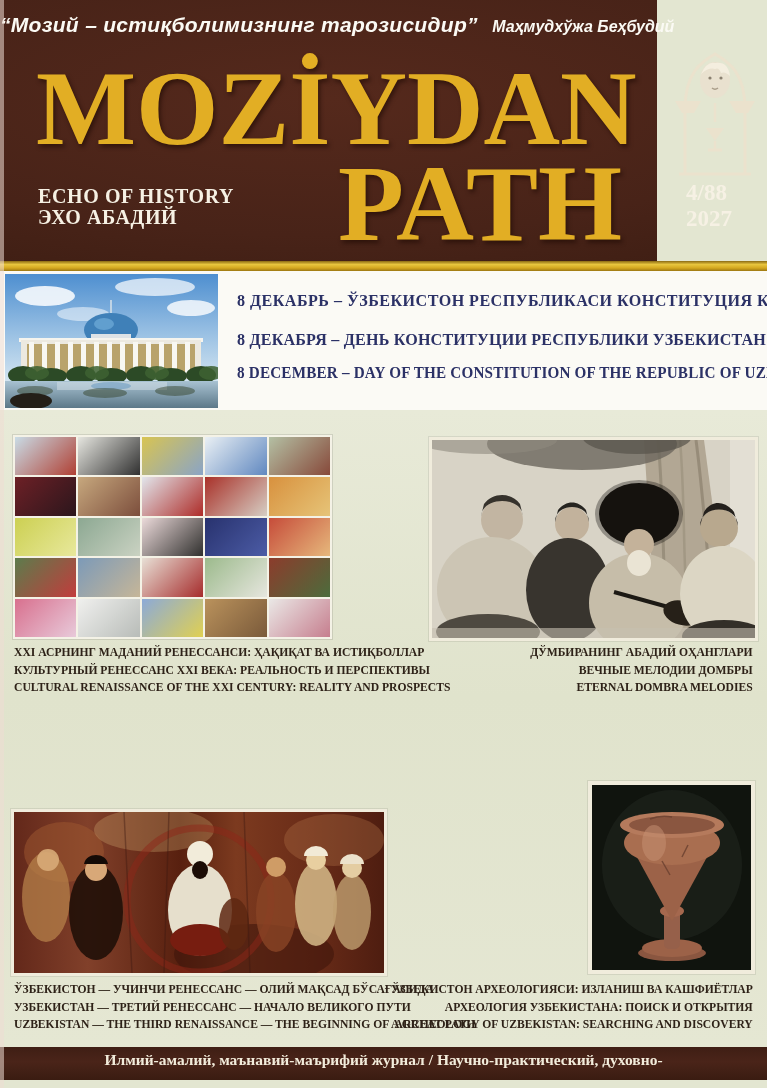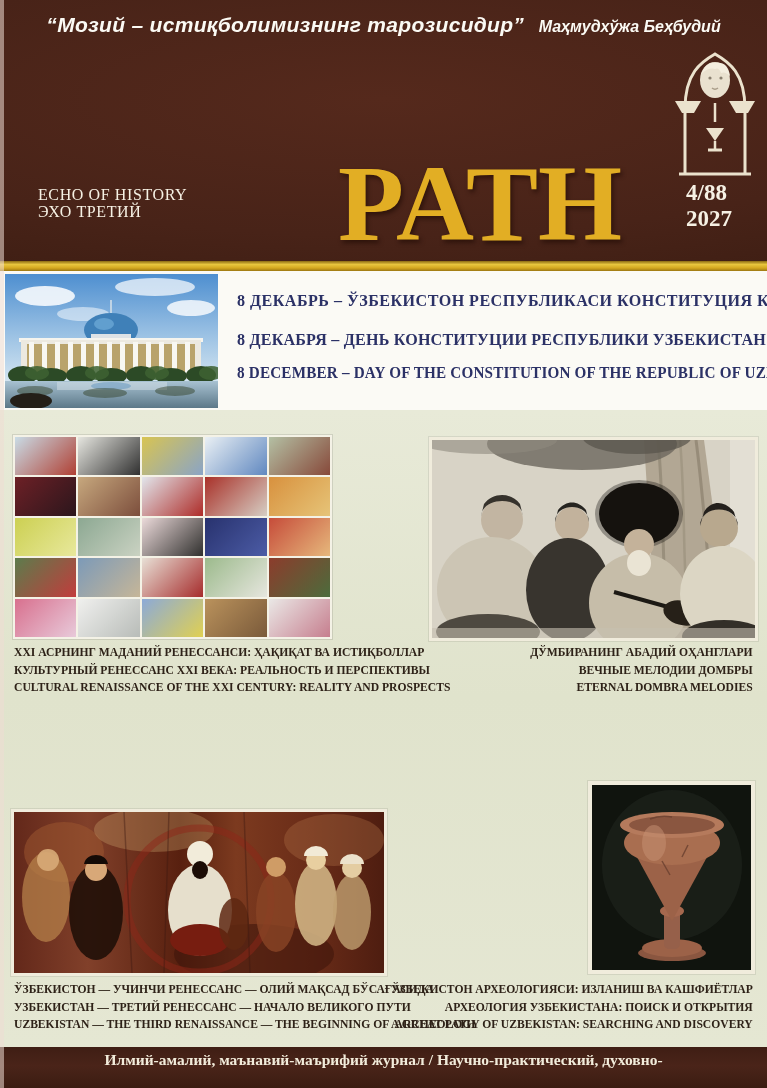--- a/index.html
+++ b/index.html
@@ -7,42 +7,42 @@
     position:relative; width:767px; height:1088px; overflow:hidden;
     background:#e3e6d1;
     font-family:"Liberation Serif","DejaVu Serif",serif;
   }
   .page::before{
     content:""; position:absolute; left:0; top:0; width:4px; height:100%;
     background:rgba(238,221,212,0.55); z-index:50; pointer-events:none;
   }
   
   .masthead {
-    position:absolute; top:0; left:0; width:767px; height:261px;
+    position:absolute; top:0; left:0; width:657px; height:261px;
     background:radial-gradient(ellipse 130% 95% at 50% 38%, #55291c 0%, #482318 55%, #381b10 100%);
   }
   .quote-line {
     position:absolute; top:13px; left:0; right:0; text-align:center;
     color:#fbfaf4; font-family:"Liberation Sans","DejaVu Sans",sans-serif;
     font-style:italic; font-weight:bold; white-space:nowrap;
   }
   .quote   { font-size:21px; letter-spacing:.3px; }
   .author  { font-size:16px; margin-left:10px; }
   .title1 {
     position:absolute; left:36px; top:56px; font-weight:bold; font-size:106px;
     line-height:1; color:#e2ae24; letter-spacing:0;
     text-shadow:2px 3px 4px rgba(25,8,0,.55); white-space:nowrap;
   }
   .title2 {
     position:absolute; left:338px; top:150px; font-weight:bold; font-size:108px;
     line-height:1; color:#e2ae24; text-shadow:2px 3px 4px rgba(25,8,0,.55); white-space:nowrap;
   }
   .subtitle {
-    position:absolute; left:38px; top:186px; color:#f6f1e4; font-weight:normal;
-    font-size:16px; line-height:1.07; letter-spacing:.6px; white-space:nowrap;
+    position:absolute; left:38px; top:186px; color:#f6f1e4; font-weight:bold;
+    font-size:20px; line-height:1.07; letter-spacing:.6px; white-space:nowrap;
   }
   .issue {
     position:absolute; left:686px; top:180px; color:#f6f1e4; font-weight:bold;
     font-size:23px; line-height:1.12; white-space:nowrap;
   }
   .logo { position:absolute; left:670px; top:47px; }
   
   .gold-stripe {
     position:absolute; top:261px; left:0; width:767px; height:10px;
     background:linear-gradient(180deg,#8a6a14 0%,#e8c53e 35%,#d4a820 70%,#9c7712 100%);
@@ -82,40 +82,41 @@
     line-height:1.3; white-space:nowrap;
   }
   .cap-left  { transform:scaleX(.86); transform-origin:left top; }
   .cap-right { transform:scaleX(.86); transform-origin:right top; text-align:right; }
   .cap-tl { left:14px;  top:233px; }
   .cap-tr { right:14px; top:233px; }
   .cap-bl { left:14px;  top:570px; }
   .cap-br { right:14px; top:570px; }
   
   .footer {
-    position:absolute; top:1047px; left:0; width:767px; height:42px;
+    position:absolute; top:1047px; left:0; width:767px; height:33px;
     background:linear-gradient(180deg,#3f1e14 0%,#4a2419 45%,#3a1c11 100%);
     color:#f2ecdb; text-align:center; font-weight:bold; font-size:15.5px;
     line-height:1.2; padding-top:4px; box-sizing:border-box;
   }
 </style>
 </head>
 <body>
 
 <div class="page">
 
   <header class="masthead">
     <div class="quote-line">
       <span class="quote">“Мозий – истиқболимизнинг тарозисидир”</span>
       <span class="author">Маҳмудхўжа Беҳбудий</span>
     </div>
+    <div class="title1">MOZİYDAN</div>
     <div class="title2">PATH</div>
     <div class="subtitle">
       <div>ECHO OF HISTORY</div>
-      <div>ЭХО ТРЕТИЙ</div>
+      <div>ЭХО АБАДИЙ</div>
     </div>
     <div class="issue">
       <div>4/88</div>
       <div>2027</div>
     </div>
     <svg class="logo" width="90" height="147" viewBox="0 0 90 147">
       <g stroke="#ebe2cd" stroke-width="3" fill="none">
         <path d="M15,127 V62"></path>
         <path d="M75,127 V62"></path>
         <path d="M9,127 H81"></path>

